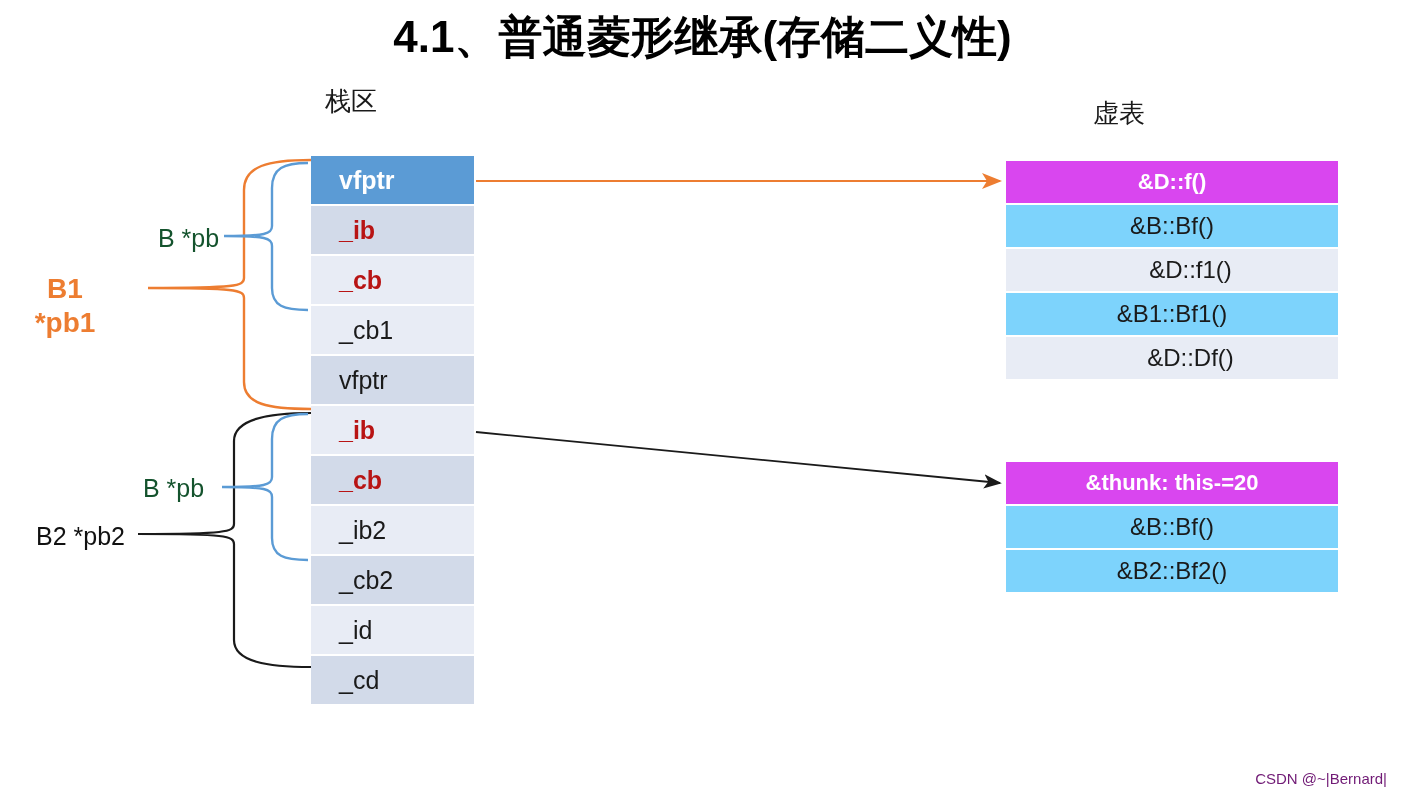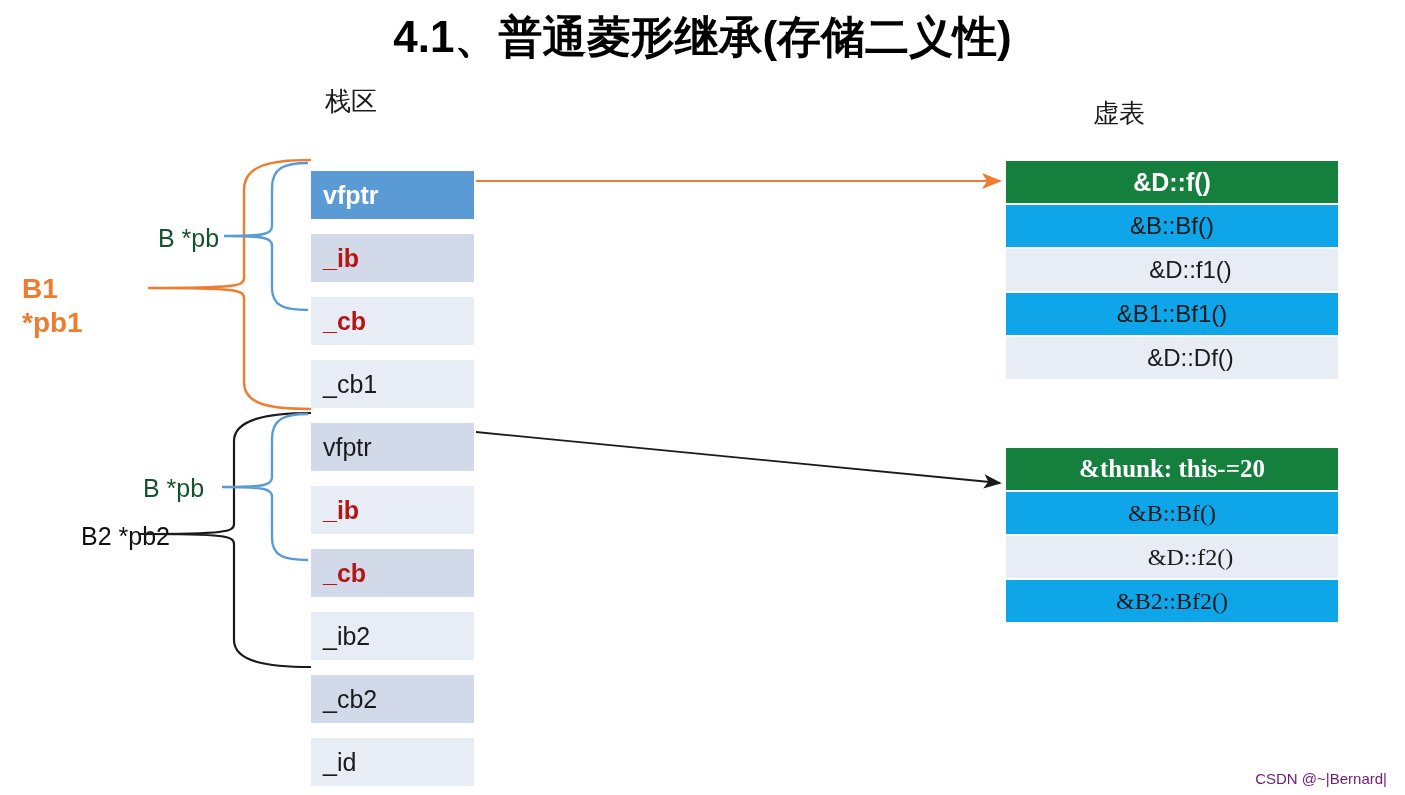--- a/index.html
+++ b/index.html
@@ -53,76 +53,75 @@
     width: 100%;
     display: flex;
     align-items: center;
   }
   .row + .row { margin-top: 2px; }
 
   
   .stack-block { left: 311px; top: 156px; width: 163px; }
   .stack-block .row {
     height: 48px;
-    padding-left: 12px;
+    padding-left: 28px;
     font-size: 25px;
     color: #1a1a1a;
     justify-content: flex-start;
-    margin-top: 15px;
   }
   .stack-block .row.dark  { background: #d2dae9; }
   .stack-block .row.light { background: #e8ecf5; }
   .stack-block .row.head  {
     background: #5b9bd5;
     color: #ffffff;
     font-weight: bold;
   }
   .stack-block .row.red {
     color: #b81414;
     font-weight: bold;
     text-align: center;
   }
 
   
   .vt-block { width: 332px; }
   #vtable-1 { left: 1006px; top: 161px; }
-  #vtable-2 { left: 1006px; top: 448px; font-family: Liberation Serif, serif; }
+  #vtable-2 { left: 1006px; top: 462px; }
   .vt-block .row {
     height: 42px;
     justify-content: center;
     font-size: 24px;
     color: #1a1a1a;
   }
-  .vt-block .row.dark  { background: #0ea5e9; }
+  .vt-block .row.dark  { background: #7dd3fc; }
   .vt-block .row.light { background: #e8ecf5; padding-left: 37px; }
   .vt-block .row.head  {
-    background: #15803d;
+    background: #d946ef;
     color: #ffffff;
     font-weight: bold;
-    font-size: 25px;
+    font-size: 22px;
   }
 
   
   .ptr-label {
     position: absolute;
     white-space: nowrap;
     font-size: 25px;
   }
   .ptr-label.blue  { color: #14532d; }
   .ptr-label.black { color: #111111; }
   .ptr-label.orange {
     color: #ed7d31;
     font-weight: bold;
     font-size: 28px;
     line-height: 34px;
   }
   #label-b-pb-1  { left: 158px; top: 224px; }
   #label-b-pb-2  { left: 143px; top: 474px; }
-  #label-b2-pb2  { left: 36px;  top: 522px; margin-left: 45px; }
-  #label-b1-pb1  { left: 22px;  top: 272px; text-align: left; width: 86px; }
+  #label-b2-pb2  { left: 36px;  top: 522px; }
+  #label-b1-pb1  { left: 22px;  top: 272px; text-align: center; width: 86px; }
 
   
   #connectors {
     position: absolute;
     left: 0; top: 0;
     width: 1405px;
     height: 795px;
     pointer-events: none;
   }
 
@@ -164,21 +163,20 @@
     <div class="row head">&amp;D::f()</div>
     <div class="row dark">&amp;B::Bf()</div>
     <div class="row light">&amp;D::f1()</div>
     <div class="row dark">&amp;B1::Bf1()</div>
     <div class="row light">&amp;D::Df()</div>
   </div>
 
   <div class="block vt-block" id="vtable-2">
     <div class="row head">&amp;thunk: this-=20</div>
     <div class="row dark">&amp;B::Bf()</div>
-    <div class="row light">&amp;D::f2()</div>
     <div class="row dark">&amp;B2::Bf2()</div>
   </div>
 
   <div class="ptr-label blue" id="label-b-pb-1">B *pb</div>
 
   <div class="ptr-label blue" id="label-b-pb-2">B *pb</div>
 
   <div class="ptr-label black" id="label-b2-pb2">B2 *pb2</div>
 
   <div class="ptr-label orange" id="label-b1-pb1">

